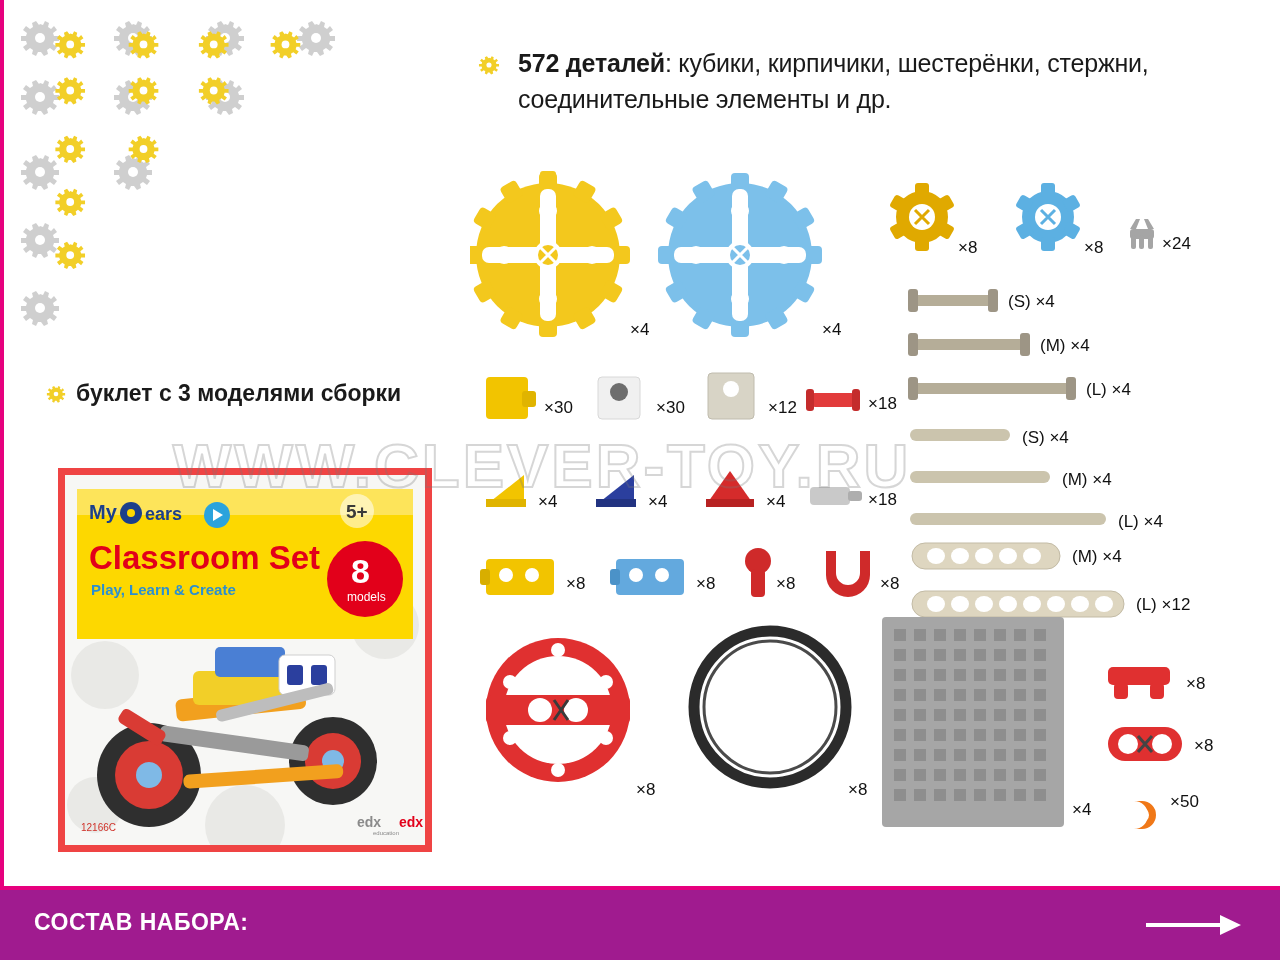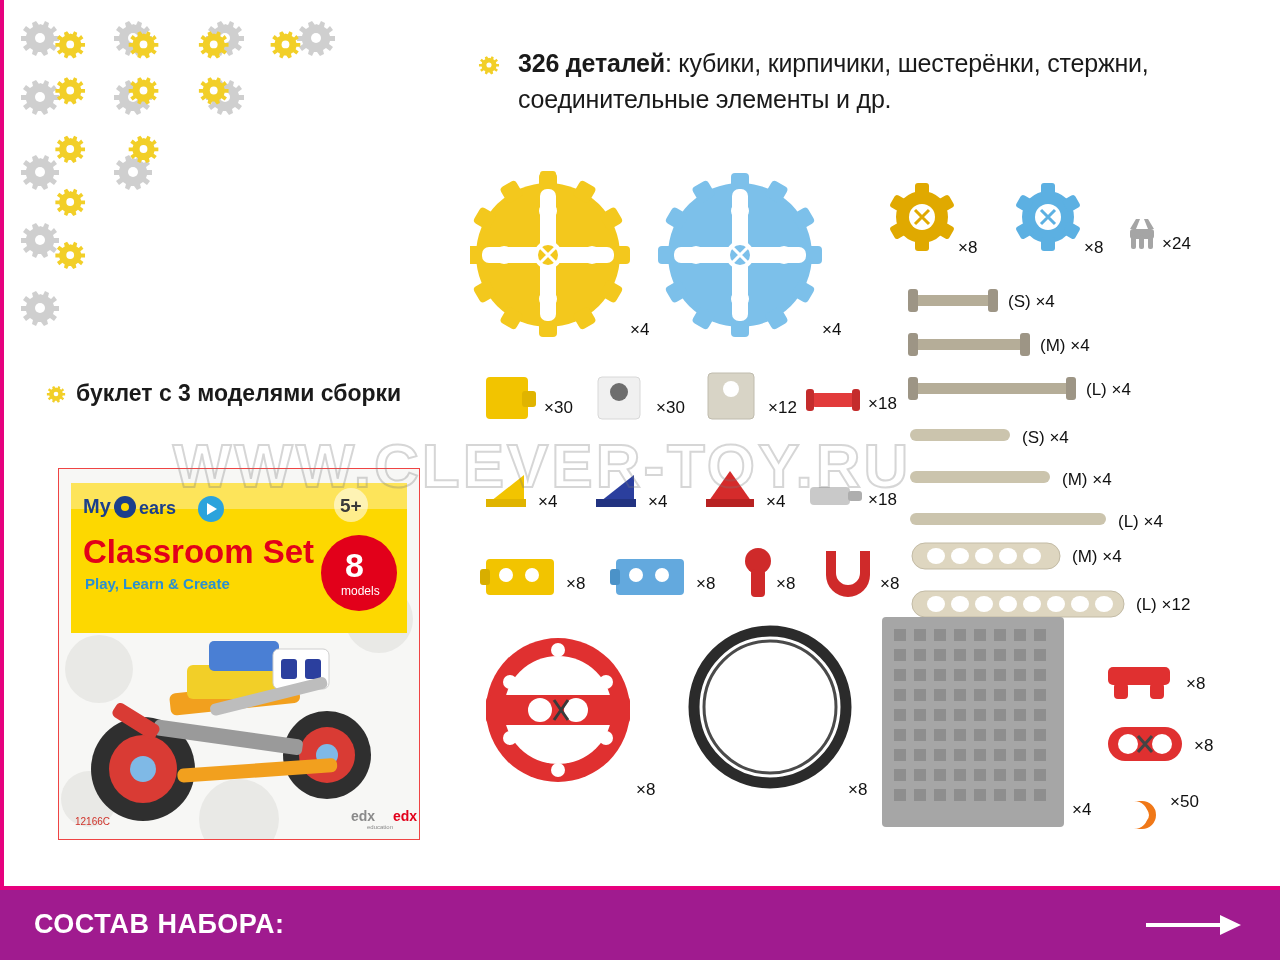--- a/index.html
+++ b/index.html
@@ -28,21 +28,21 @@
   
   #booklet-block{position:absolute;left:24px;top:378px;width:420px;}
   #booklet-block .bullet{position:absolute;left:22px;top:6px;width:20px;height:20px;}
   #booklet-title{
     margin-left:52px;font-size:23px;font-weight:bold;line-height:1.35;
     width:350px;
   }
   
   #box-image{
     position:absolute;left:58px;top:468px;width:360px;height:370px;
-    background:#ffffff;border:1px solid #ef4444;overflow:hidden;
+    background:#ffffff;border:7px solid #ef4444;overflow:hidden;
   }
 
   
   #watermark{
     position:absolute;left:0;top:430px;width:1084px;height:120px;
     text-align:center;pointer-events:none;
     font-size:62px;font-weight:bold;letter-spacing:3px;
     color:rgba(255,255,255,0);
     -webkit-text-stroke:2px rgba(120,120,120,0.30);
     font-family:"Liberation Sans", sans-serif;
@@ -51,21 +51,21 @@
   
   #footer{
     position:absolute;left:0;bottom:0;width:1280px;height:70px;
     background:#a01b8f;
   }
   #footer-accent{
     position:absolute;left:0;bottom:70px;width:1280px;height:4px;background:#e6007e;
   }
   #footer-title{
     position:absolute;left:34px;top:19px;color:#ffffff;
-    font-size:27px;font-weight:bold;letter-spacing:.5px;
+    font-size:23px;font-weight:bold;letter-spacing:.5px;
   }
   #footer-arrow{position:absolute;right:38px;top:22px;}
   
   #edge-left{position:absolute;left:0;top:0;width:4px;height:960px;background:#e6007e;}
 </style>
 </head>
 <body>
 
 <div id="edge-left"></div>
 
@@ -108,21 +108,21 @@
 
 <div id="headline">
   <span class="bullet">
     <svg width="22" height="22" viewBox="-12 -12 24 24">
         <g fill="#f2cf28">
           <path d="M0,-11 L2.4,-10.2 L4,-13.4 L7.2,-11.8 L6.4,-8.6 L8.8,-7.2 L11.2,-9.6 L13.6,-6.4 L10.4,-4 L11.2,-1.6 L15.2,-1.6 L15.2,2.4 L11.2,2.4 L10.4,4.8 L13.6,7.2 L11.2,10.4 L8,8 L5.6,9.6 L6.4,12.8 L3.2,14.4 L0.8,11.2 L-1.6,11.2 L-3.2,14.4 L-6.4,12.8 L-5.6,9.6 L-8,8 L-11.2,10.4 L-13.6,7.2 L-10.4,4.8 L-11.2,2.4 L-15.2,2.4 L-15.2,-1.6 L-11.2,-1.6 L-10.4,-4 L-13.6,-6.4 L-11.2,-9.6 L-8,-7.2 L-5.6,-8.6 L-6.4,-11.8 L-3.2,-13.4 L-0.8,-10.2 Z" transform="scale(0.72)"></path>
           <circle cx="0" cy="0" r="2.8" fill="#ffffff"></circle>
         </g>
       </svg>
   </span>
-  <div class="txt"><b>326 деталей</b><span>: кубики, кирпичики, шестерёнки, стержни, соединительные элементы и др.</span></div>
+  <div class="txt"><b>572 деталей</b><span>: кубики, кирпичики, шестерёнки, стержни, соединительные элементы и др.</span></div>
 </div>
 
 <div id="booklet-block">
   <span class="bullet">
     <svg width="20" height="20" viewBox="-12 -12 24 24">
         <g fill="#f2cf28">
           <path d="M0,-11 L2.4,-10.2 L4,-13.4 L7.2,-11.8 L6.4,-8.6 L8.8,-7.2 L11.2,-9.6 L13.6,-6.4 L10.4,-4 L11.2,-1.6 L15.2,-1.6 L15.2,2.4 L11.2,2.4 L10.4,4.8 L13.6,7.2 L11.2,10.4 L8,8 L5.6,9.6 L6.4,12.8 L3.2,14.4 L0.8,11.2 L-1.6,11.2 L-3.2,14.4 L-6.4,12.8 L-5.6,9.6 L-8,8 L-11.2,10.4 L-13.6,7.2 L-10.4,4.8 L-11.2,2.4 L-15.2,2.4 L-15.2,-1.6 L-11.2,-1.6 L-10.4,-4 L-13.6,-6.4 L-11.2,-9.6 L-8,-7.2 L-5.6,-8.6 L-6.4,-11.8 L-3.2,-13.4 L-0.8,-10.2 Z" transform="scale(0.72)"></path>
           <circle cx="0" cy="0" r="2.8" fill="#ffffff"></circle>
         </g>
       </svg>

